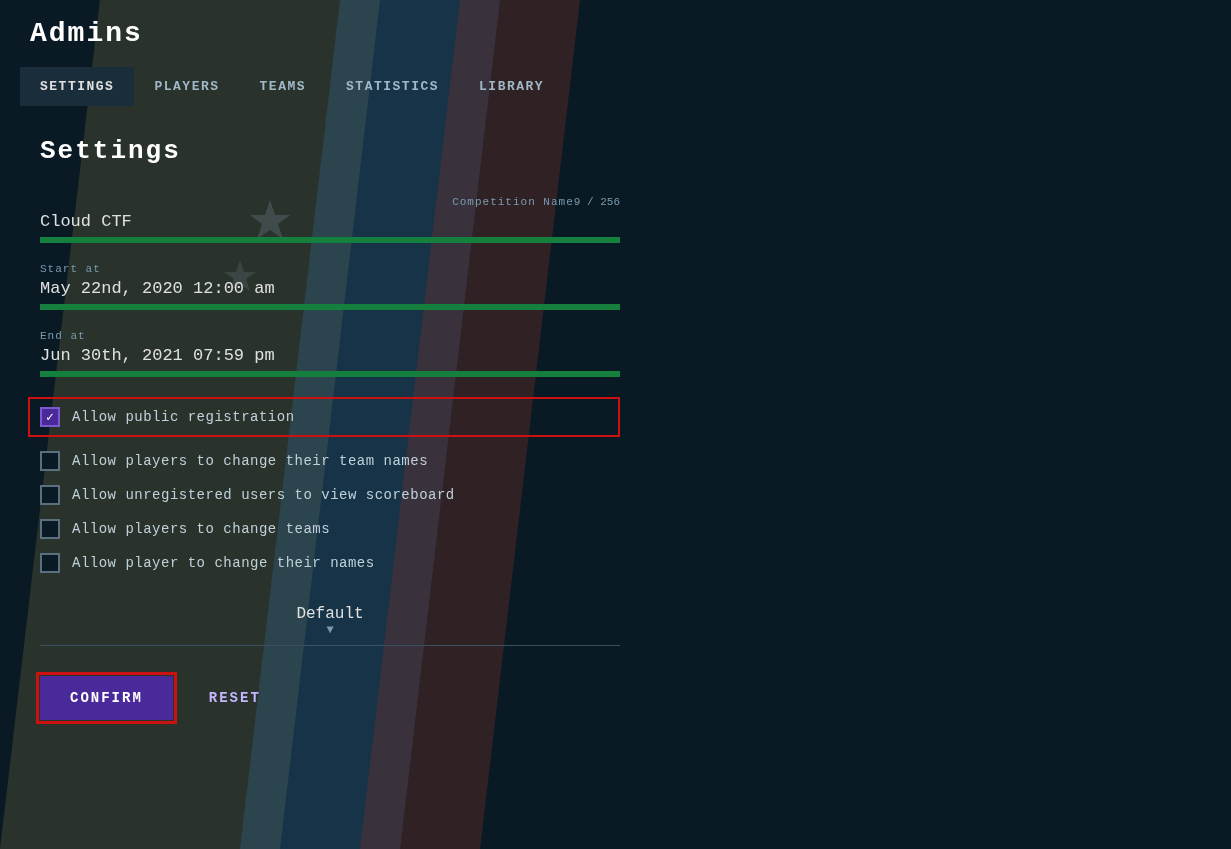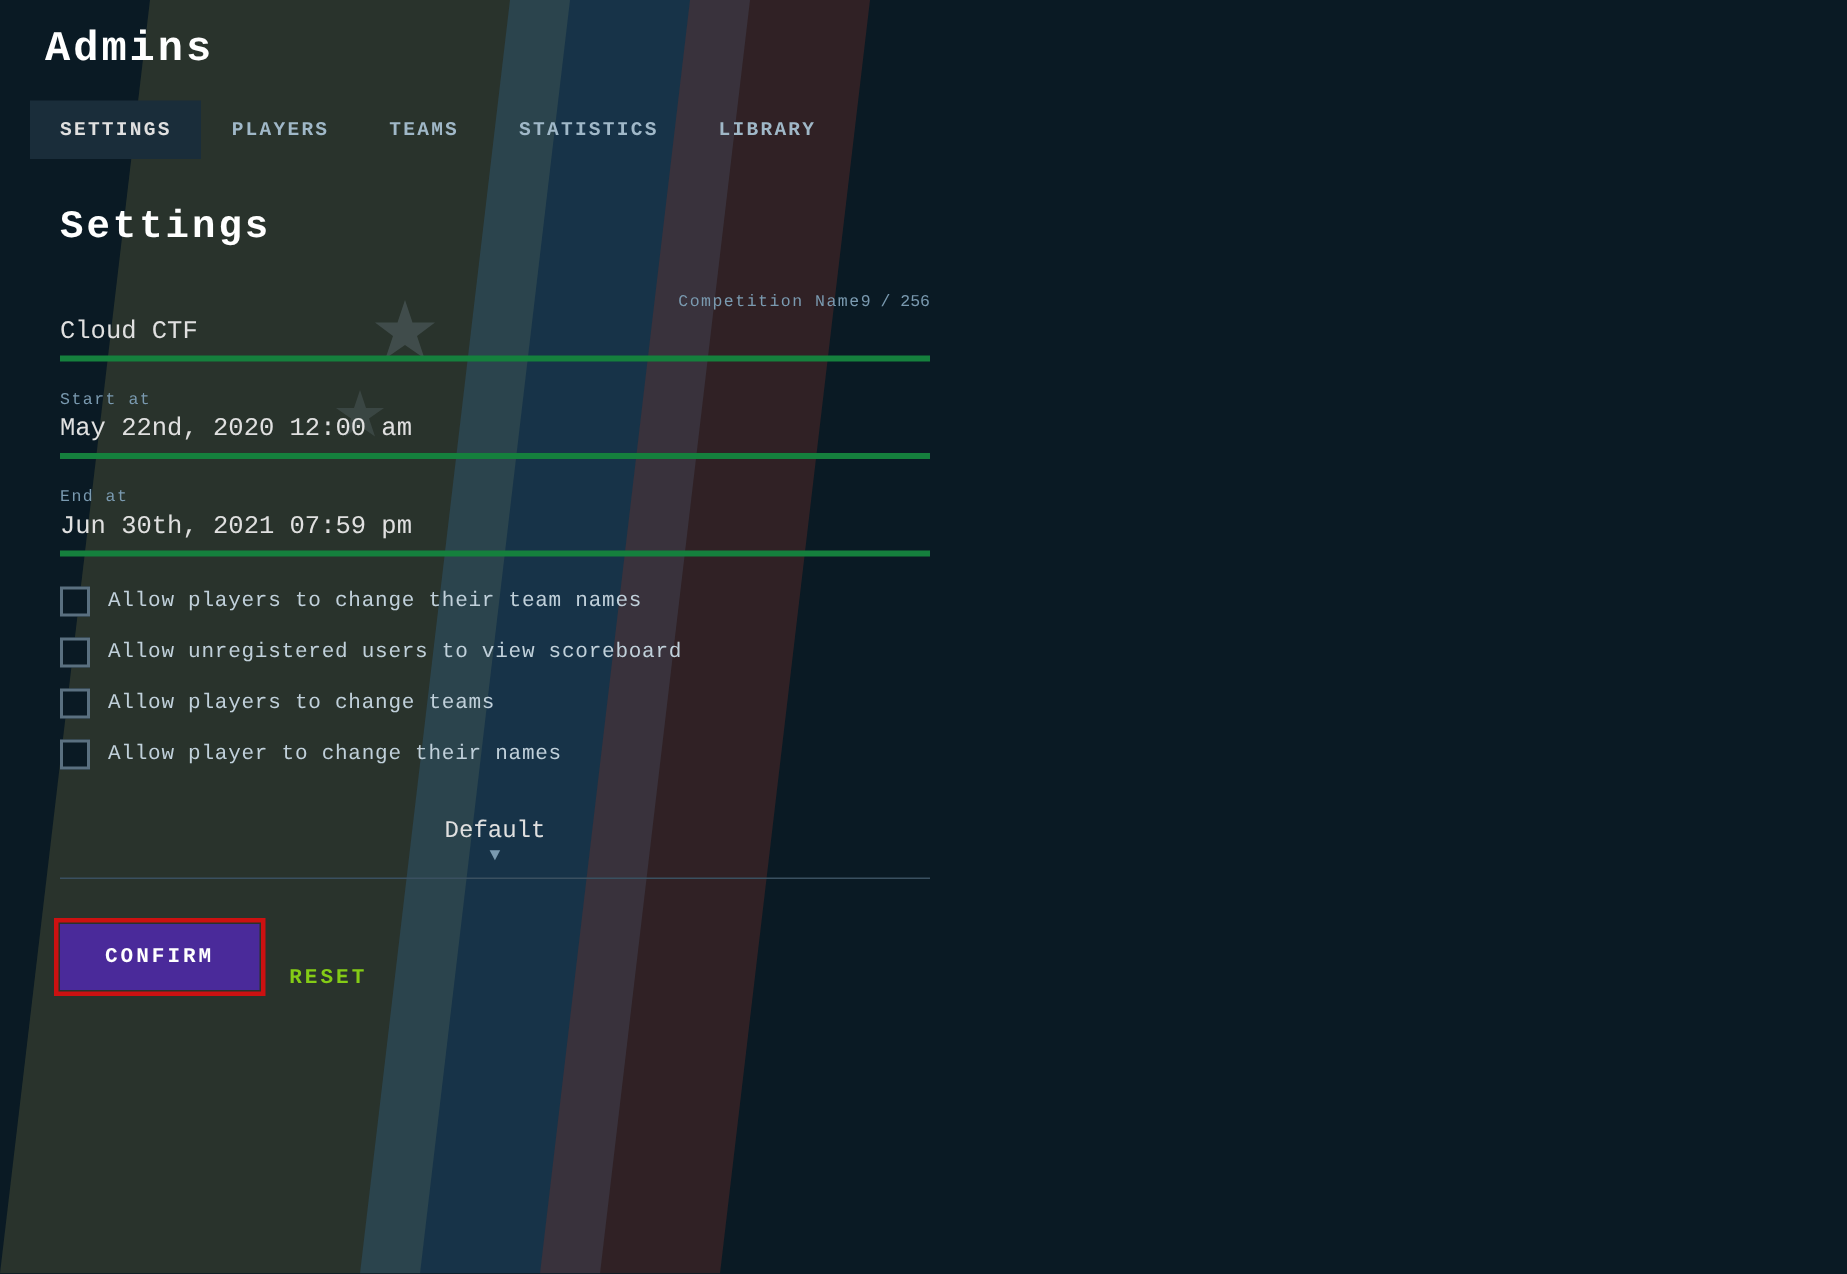--- a/index.html
+++ b/index.html
@@ -100,21 +100,21 @@
       letter-spacing: 1px;
       margin-bottom: 4px;
       display: block;
     }
 
     .form-value {
       font-size: 17px;
       color: #e0e0e0;
       font-family: 'Courier New', Courier, monospace;
       padding-bottom: 6px;
-      border-bottom: 4px solid #15803d;
+      border-bottom: 6px solid #15803d;
       display: block;
     }
 
     .form-field-row {
       display: flex;
       justify-content: flex-end;
       align-items: flex-end;
     }
 
     .char-count {
@@ -206,22 +206,22 @@
     }
 
     .dropdown-arrow {
       color: #7a9ab0;
       font-size: 12px;
     }
 
     
     .buttons-row {
       display: flex;
-      align-items: flex-end;
-      gap: 20px;
+      align-items: center;
+      gap: 36px;
       position: relative;
     }
 
     .btn-confirm {
       background-color: #4a2a9a;
       color: #ffffff;
       border: none;
       padding: 14px 30px;
       font-size: 14px;
       font-weight: bold;
@@ -236,21 +236,21 @@
       top: -4px;
       left: -4px;
       right: -4px;
       bottom: -4px;
       border: 3px solid #cc1111;
       pointer-events: none;
     }
 
     .btn-reset {
       background: transparent;
-      color: #84cc16;
+      color: #c4b5fd;
       border: none;
       font-size: 14px;
       font-family: 'Courier New', Courier, monospace;
       letter-spacing: 2px;
       cursor: pointer;
       font-weight: bold;
     }
   </style>
 </head>
 <body>
@@ -299,20 +299,24 @@
       <span class="form-value">May 22nd, 2020 12:00 am</span>
     </div>
 
     <div class="form-group">
       <span class="form-label">End at</span>
       <span class="form-value">Jun 30th, 2021 07:59 pm</span>
     </div>
 
     <div class="checkboxes-section">
 
+      <div class="checkbox-item highlighted">
+        <div class="checkbox-box checked"></div>
+        <span class="checkbox-label">Allow public registration</span>
+      </div>
 
       <div class="checkbox-item">
         <div class="checkbox-box"></div>
         <span class="checkbox-label">Allow players to change their team names</span>
       </div>
 
       <div class="checkbox-item">
         <div class="checkbox-box"></div>
         <span class="checkbox-label">Allow unregistered users to view scoreboard</span>
       </div>

